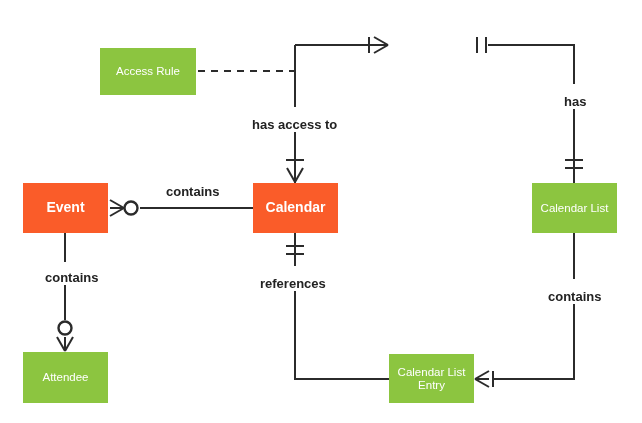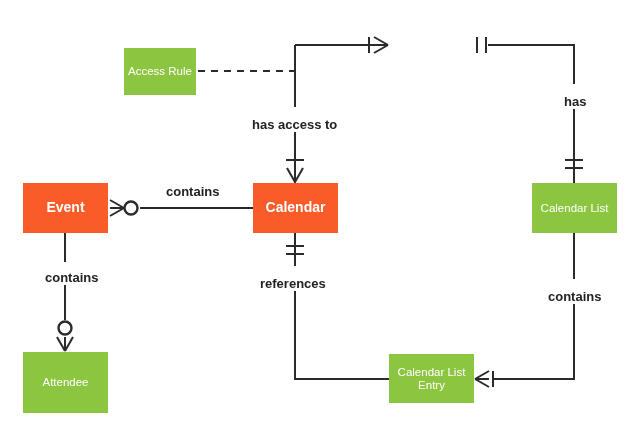--- a/index.html
+++ b/index.html
@@ -132,38 +132,38 @@
 
     <g>
       <line x1="493" y1="371" x2="493" y2="387" stroke="#2b2b2b" stroke-width="2"></line>
       <line x1="475" y1="379" x2="489" y2="371" stroke="#2b2b2b" stroke-width="2"></line>
       <line x1="475" y1="379" x2="489" y2="379" stroke="#2b2b2b" stroke-width="2"></line>
       <line x1="475" y1="379" x2="489" y2="387" stroke="#2b2b2b" stroke-width="2"></line>
     </g>
 
   </svg>
 
-  <div class="entity-box entity-green" style="left:100px; top:48px; width:72px; height:47px;margin-left:24px;">
+  <div class="entity-box entity-green" style="left:100px; top:48px; width:96px; height:47px;">
     <span class="entity-label size-normal">Access Rule</span>
   </div>
 
 
   <div class="entity-box entity-orange" style="left:23px; top:183px; width:85px; height:50px;">
     <span class="entity-label size-emphasis">Event</span>
   </div>
 
   <div class="entity-box entity-orange" style="left:253px; top:183px; width:85px; height:50px;">
     <span class="entity-label size-emphasis">Calendar</span>
   </div>
 
   <div class="entity-box entity-green" style="left:532px; top:183px; width:85px; height:50px;">
     <span class="entity-label size-normal">Calendar List</span>
   </div>
 
-  <div class="entity-box entity-green" style="left:23px; top:352px; width:85px; height:61px;">
+  <div class="entity-box entity-green" style="left:23px; top:352px; width:85px; height:51px;">
     <span class="entity-label size-normal">Attendee</span>
   </div>
 
   <div class="entity-box entity-green" style="left:389px; top:354px; width:85px; height:49px;">
     <span class="entity-label size-normal">Calendar List
 Entry</span>
   </div>
 
   <div class="edge-label" style="left:249px; top:117px;">has access to</div>
 

